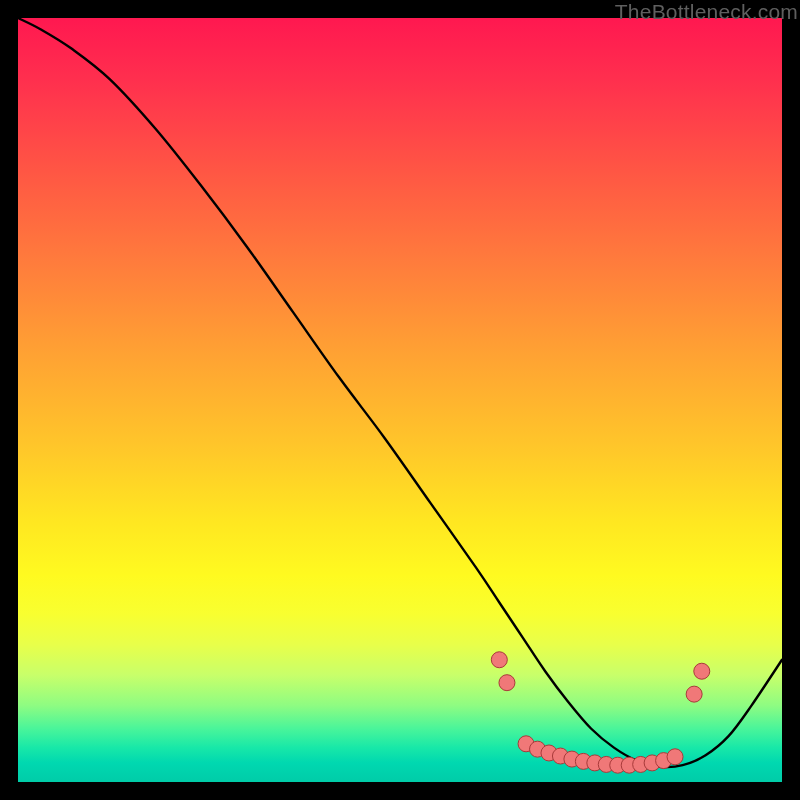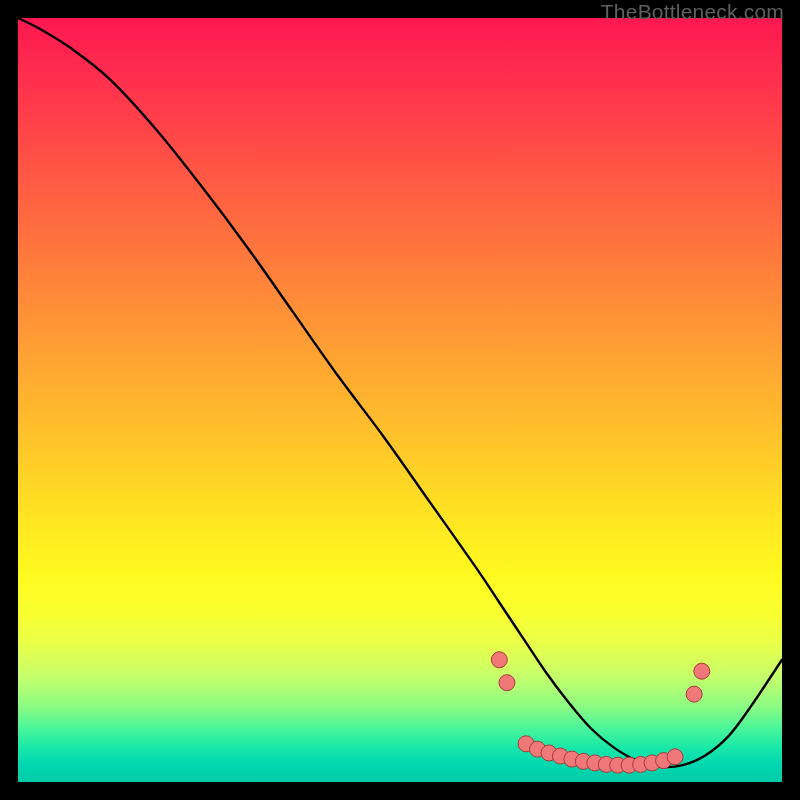--- a/index.html
+++ b/index.html
@@ -37,21 +37,21 @@
   }
   .overlay-svg {
     position: absolute;
     inset: 0;
     width: 100%;
     height: 100%;
   }
   .watermark {
     position: absolute;
     top: 0;
-    right: 16px;
+    right: 2px;
     color: #5f5f5f;
     font-family: Arial, Helvetica, sans-serif;
     font-size: 21px;
     letter-spacing: 0.2px;
     user-select: none;
   }
 </style>
 </head>
 <body>
 

